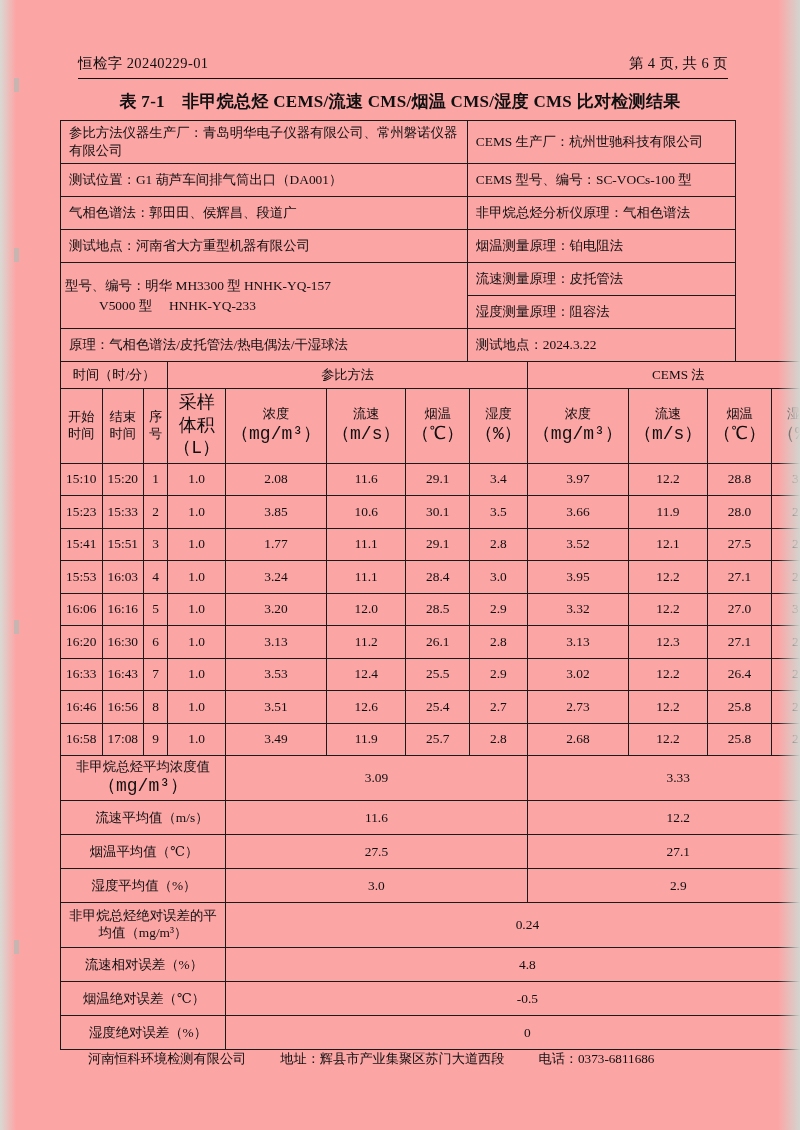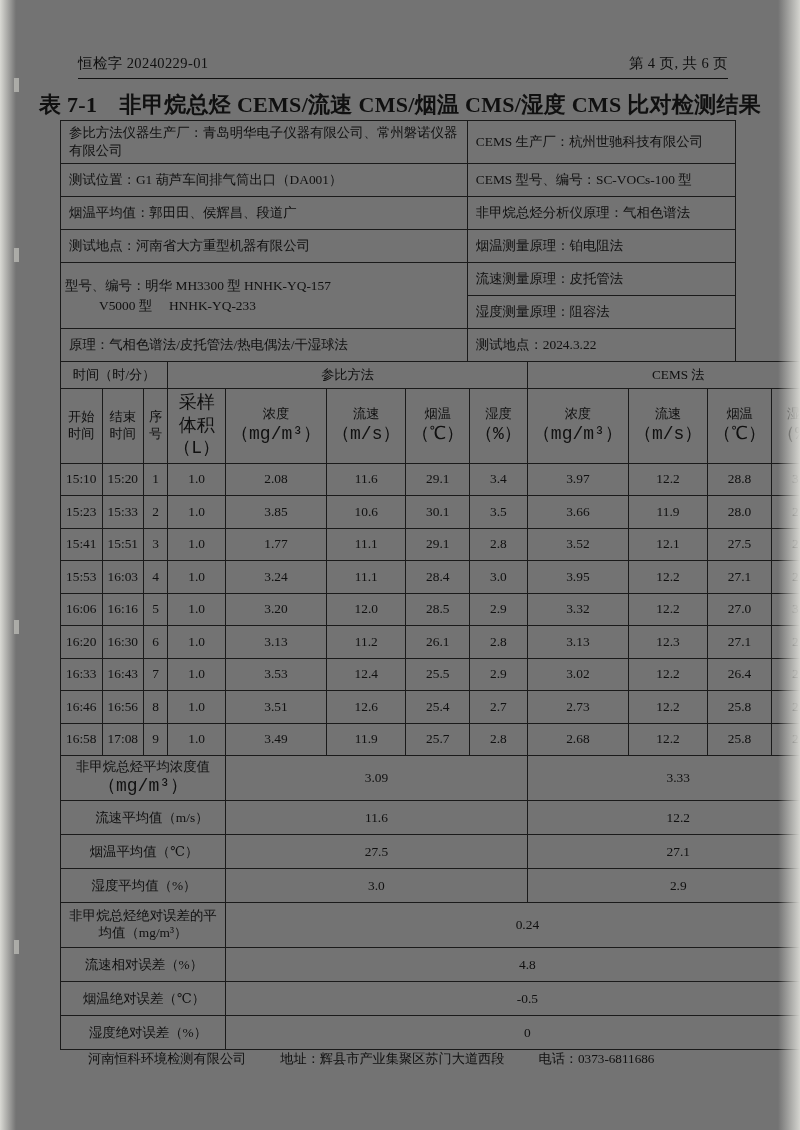--- a/index.html
+++ b/index.html
@@ -4,21 +4,21 @@
 <style>
   html, body {
     margin: 0;
     padding: 0;
     background: #c8c8c4;
   }
   .page {
     position: relative;
     width: 800px;
     height: 1130px;
-    background: #737373;
+    background: #fca5a5;
     margin: 0 auto;
     overflow: hidden;
     font-family: "Liberation Serif", "DejaVu Serif", serif;
     color: #101010;
   }
   
   .page:before {
     content: "";
     position: absolute;
     left: 0; top: 0; bottom: 0;
@@ -58,21 +58,21 @@
     left: 78px;
     right: 72px;
     border-bottom: 1.2px solid #111;
   }
   .doc-title {
     position: absolute;
     top: 90px;
     left: 0;
     right: 0;
     text-align: center;
-    font-size: 22px;
+    font-size: 17px;
     font-weight: 600;
     letter-spacing: .3px;
   }
   .tbl-wrap {
     position: absolute;
     top: 120px;
     left: 60px;
     width: 676px;
   }
   table {
@@ -157,21 +157,21 @@
       <tr>
         <td class="l lbl-cell" colspan="2">
           <span>测试位置：</span><span>G1 葫芦车间排气筒出口（DA001）</span>
         </td>
         <td class="l lbl-cell">
           <span>CEMS 型号、编号：</span><span>SC-VOCs-100 型</span>
         </td>
       </tr>
       <tr>
         <td class="l lbl-cell" colspan="2">
-          <span>烟温平均值：</span><span>郭田田、侯辉昌、段道广</span>
+          <span>气相色谱法：</span><span>郭田田、侯辉昌、段道广</span>
         </td>
         <td class="l lbl-cell">
           <span>非甲烷总烃分析仪原理：</span><span>气相色谱法</span>
         </td>
       </tr>
       <tr>
         <td class="l lbl-cell" colspan="2">
           <span>测试地点：</span><span>河南省大方重型机器有限公司</span>
         </td>
         <td class="l lbl-cell">

